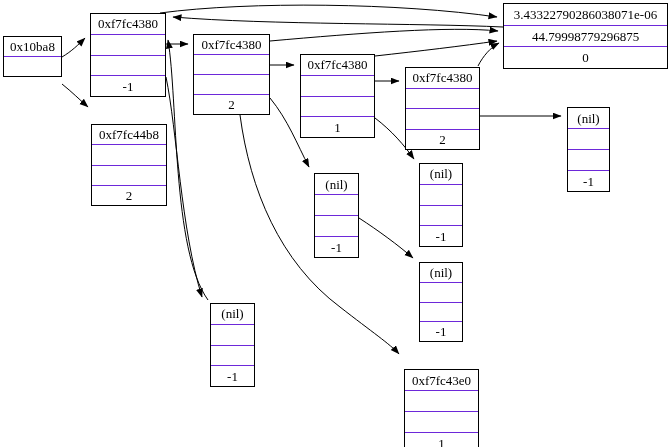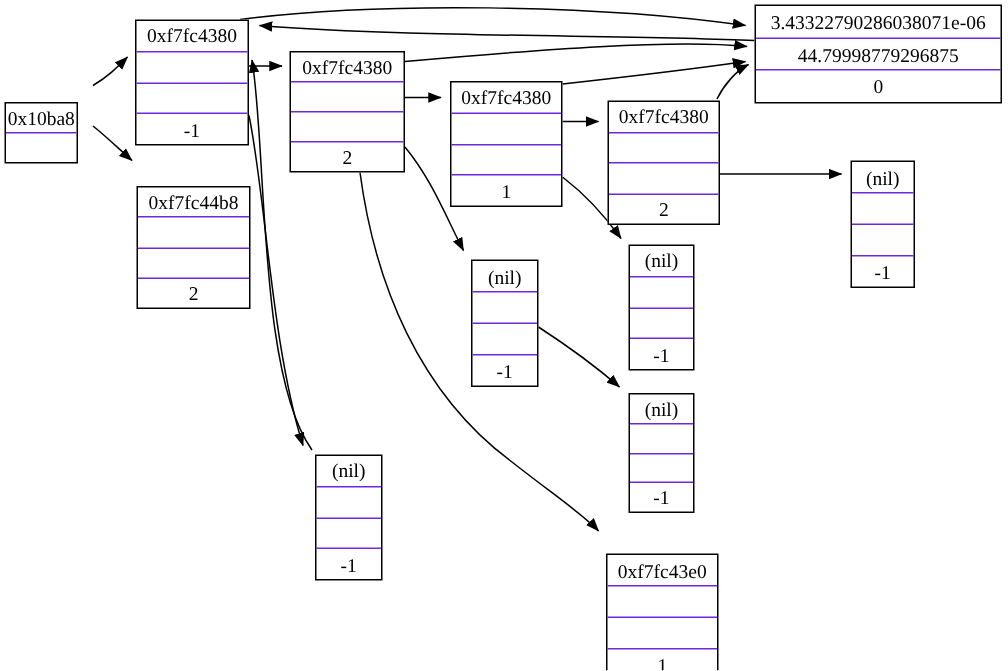--- a/index.html
+++ b/index.html
@@ -36,21 +36,21 @@
     <path class="edge" d="M166,77 C177,130 181,230 202,297" marker-end="url(#arrow)"></path>
     <path class="edge" d="M270,41 C360,33 450,26 498,31" marker-end="url(#arrow)"></path>
     <path class="edge" d="M270,98 C288,120 297,144 309,167" marker-end="url(#arrow)"></path>
     <path class="edge" d="M240,115 C250,190 280,262 340,307 C372,332 390,344 399,354" marker-end="url(#arrow)"></path>
     <path class="edge" d="M375,56 C420,51 462,46 497,41" marker-end="url(#arrow)"></path>
     <path class="edge" d="M375,118 C392,131 404,145 414,159" marker-end="url(#arrow)"></path>
     <path class="edge" d="M478,66 C483,56 491,47 499,43" marker-end="url(#arrow)"></path>
     <path class="edge" d="M359,218 C379,231 398,245 413,258" marker-end="url(#arrow)"></path>
   </svg>
 
-  <div class="node" style="left:3px;top:68px;width:49px;height:41px">
+  <div class="node" style="left:3px;top:36px;width:59px;height:41px">
     <div class="row">0x10ba8</div>
     <div class="row"></div>
   </div>
 
   <div class="node" style="left:90px;top:13px;width:76px;height:84px">
     <div class="row">0xf7fc4380</div>
     <div class="row"></div>
     <div class="row"></div>
     <div class="row">-1</div>
   </div>

